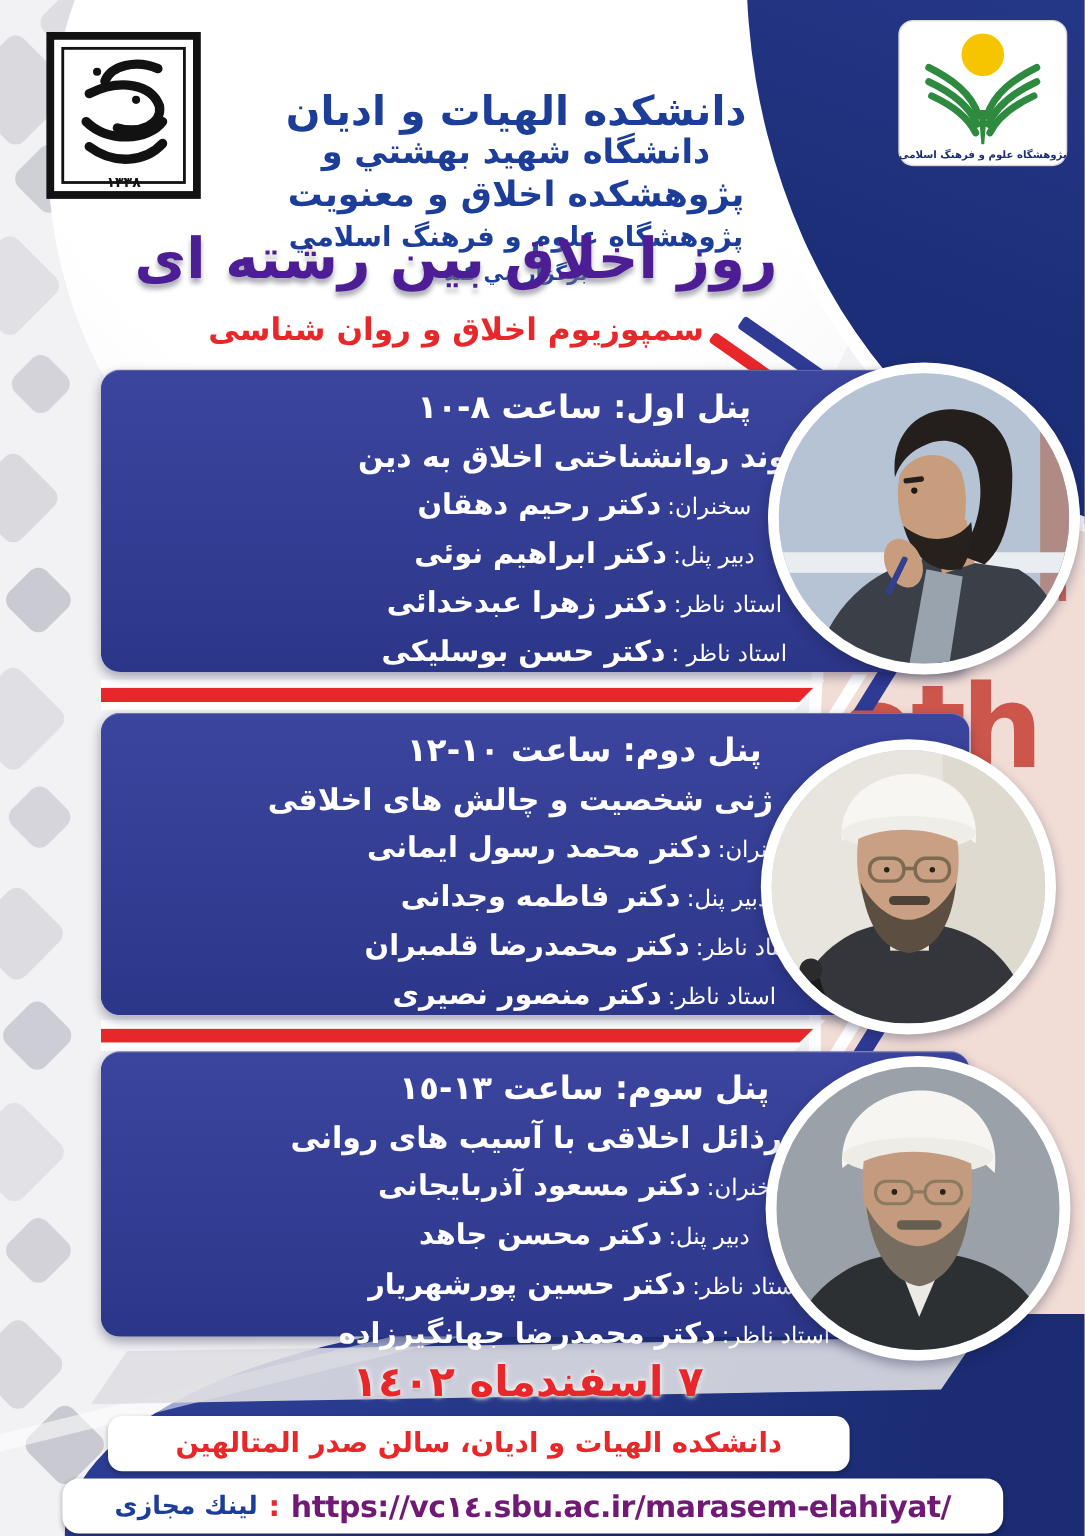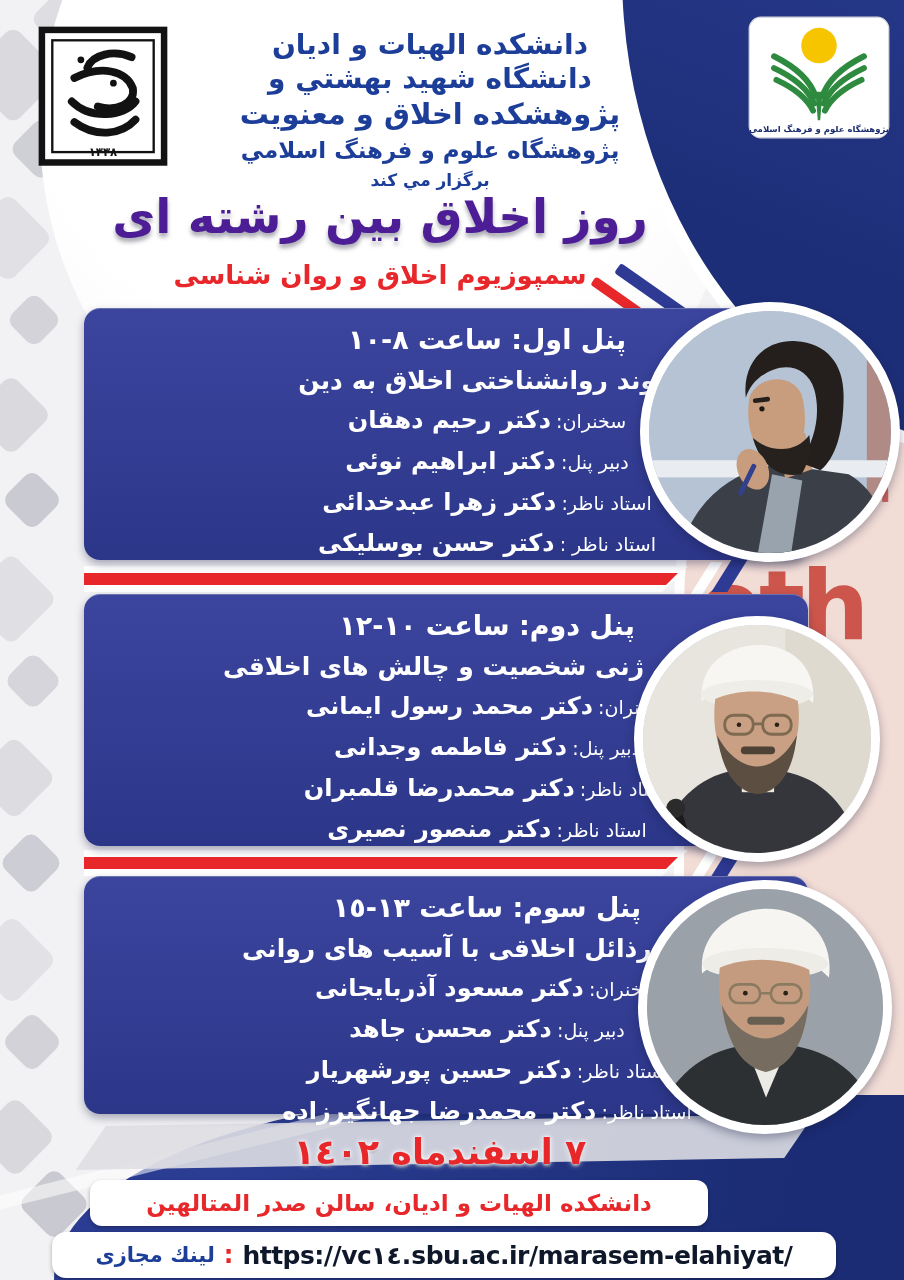--- a/index.html
+++ b/index.html
@@ -62,21 +62,21 @@
     clip-path:polygon(0 0,calc(100% - 10px) 0,calc(100% - 22px) 100%,0 100%);
   }
   .sep-tail-w{position:absolute;z-index:6;background:#fff;width:12px;height:34px;transform:skewX(-32deg);}
   .sep-tail-n{position:absolute;z-index:6;background:#2e3a94;width:16px;height:34px;transform:skewX(-32deg);}
   .sep1{top:566px;} .t1w{left:700px;top:562px;} .t1n{left:722px;top:558px;}
   .sep2{top:850px;} .t2w{left:700px;top:846px;} .t2n{left:722px;top:842px;}
   
   .logo-sbu{position:absolute;left:38px;top:26px;width:130px;height:142px;z-index:10;}
   .logo-isca{position:absolute;right:14px;top:16px;width:142px;height:124px;z-index:10;}
   .hdr{position:absolute;left:175px;top:26px;width:510px;text-align:center;z-index:10;color:#1c3e99;font-weight:700;direction:rtl;}
-  .h1{font-size:28px;line-height:38px;}
+  .h1{font-size:34px;line-height:38px;margin-top:48px;}
   .h2{font-size:28px;line-height:30px;}
   .h3{font-size:29px;line-height:40px;}
   .h4{font-size:23px;line-height:32px;}
   .h5{font-size:17px;line-height:28px;}
   .title{
     position:absolute;left:55px;top:186px;width:650px;text-align:center;z-index:10;
     color:#4c1d95;font-size:47px;font-weight:800;line-height:62px;direction:rtl;
     text-shadow:0 4px 4px rgba(125,125,138,.65);
   }
   .subtitle{
@@ -118,21 +118,21 @@
     background:#fff;border-radius:12px;box-shadow:0 2px 4px rgba(0,0,0,.3);
     color:#e8272b;font-size:23px;font-weight:800;line-height:46px;text-align:center;direction:rtl;
   }
   .linkbar{
     position:absolute;left:52px;top:1232px;width:784px;height:46px;z-index:11;
     background:#fff;border-radius:14px;box-shadow:0 2px 4px rgba(0,0,0,.3);
     display:flex;align-items:center;justify-content:center;gap:9px;direction:ltr;
   }
   .link-label{color:#1c3e99;font-size:21px;font-weight:700;direction:rtl;}
   .link-colon{color:#e8272b;font-size:24px;font-weight:800;}
-  .link-url{color:#0f172a;font-size:25px;font-weight:800;letter-spacing:-.5px;}
+  .link-url{color:#701a75;font-size:25px;font-weight:800;letter-spacing:-.5px;}
 </style>
 </head>
 <body>
 
 <div class="poster">
 
   <div class="tiles">
     <div class="tile" style="left:40px;top:-6px;width:50px;height:50px;background:#dedee2;"></div>
     <div class="tile" style="left:-22px;top:40px;width:70px;height:70px;background:#d9d9de;"></div>
     <div class="tile" style="left:18px;top:126px;width:46px;height:46px;background:#cfcfd6;"></div>

